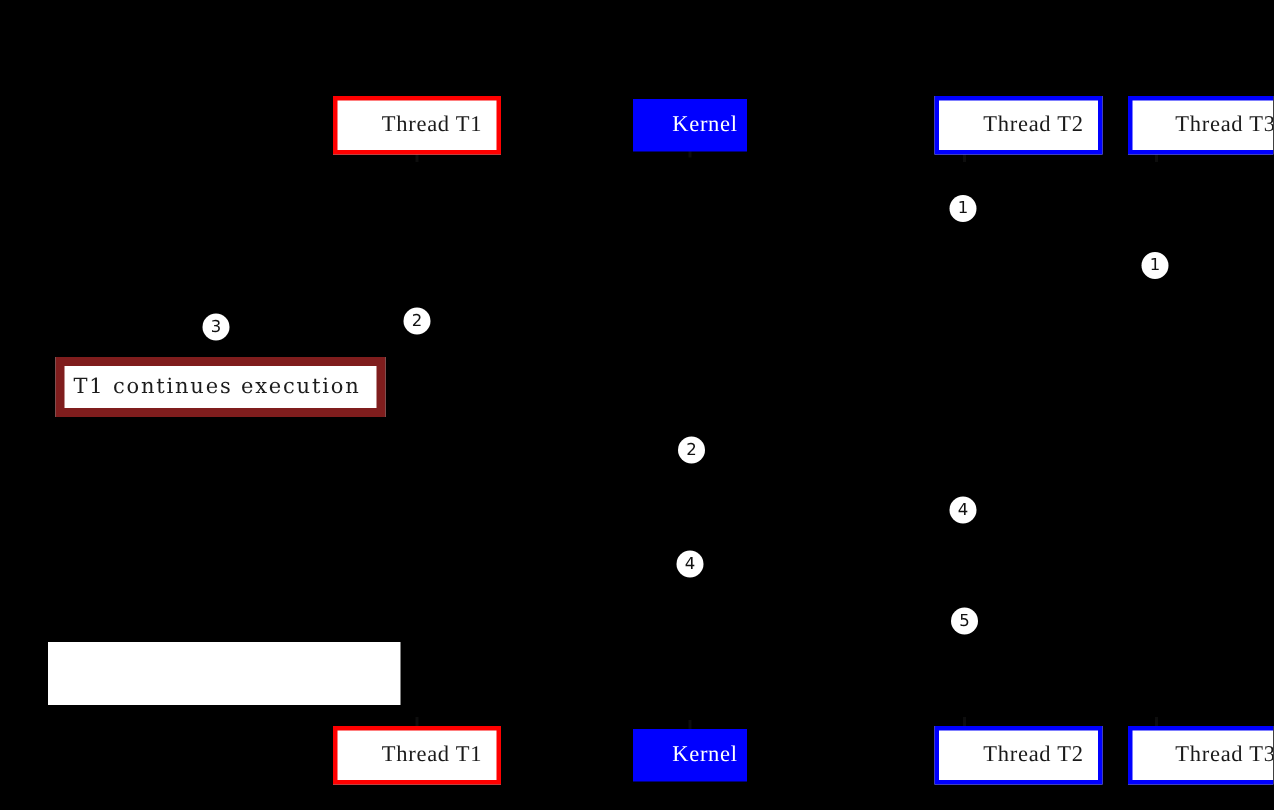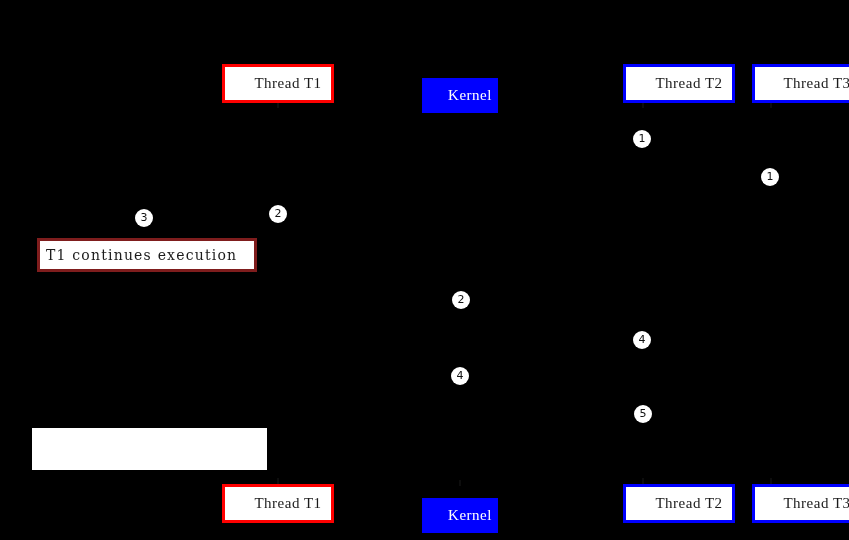--- a/index.html
+++ b/index.html
@@ -35,21 +35,20 @@
     color: #1a1a1a;
     border-style: solid;
     border-width: 3px;
   }
   .actor-box.red   { border-color: #ff0000; }
   .actor-box.blue  { border-color: #0000ff; margin-left: 36px; }
   .actor-box.filled {
     background: #0000ff;
     color: #ffffff;
     border: none;
-    margin-top: 12px;
   }
 
   
   .lifeline {
     position: absolute;
     width: 2px;
     background: #0d0d0d;
   }
 
   
@@ -66,21 +65,21 @@
     text-align: center;
     font-weight: 400;
   }
 
   
   .note {
     position: absolute;
     box-sizing: border-box;
     background: #ffffff;
     color: #1c1c1c;
-    border: 3px solid #7f1d1d;
+    border: 6px solid #7f1d1d;
     font-family: "DejaVu Serif", serif;
     font-size: 14px;
     display: flex;
     align-items: center;
     padding: 14px 6px;
     white-space: nowrap;
     letter-spacing: 1.2px;
   }
   .blank-note {
     position: absolute;

